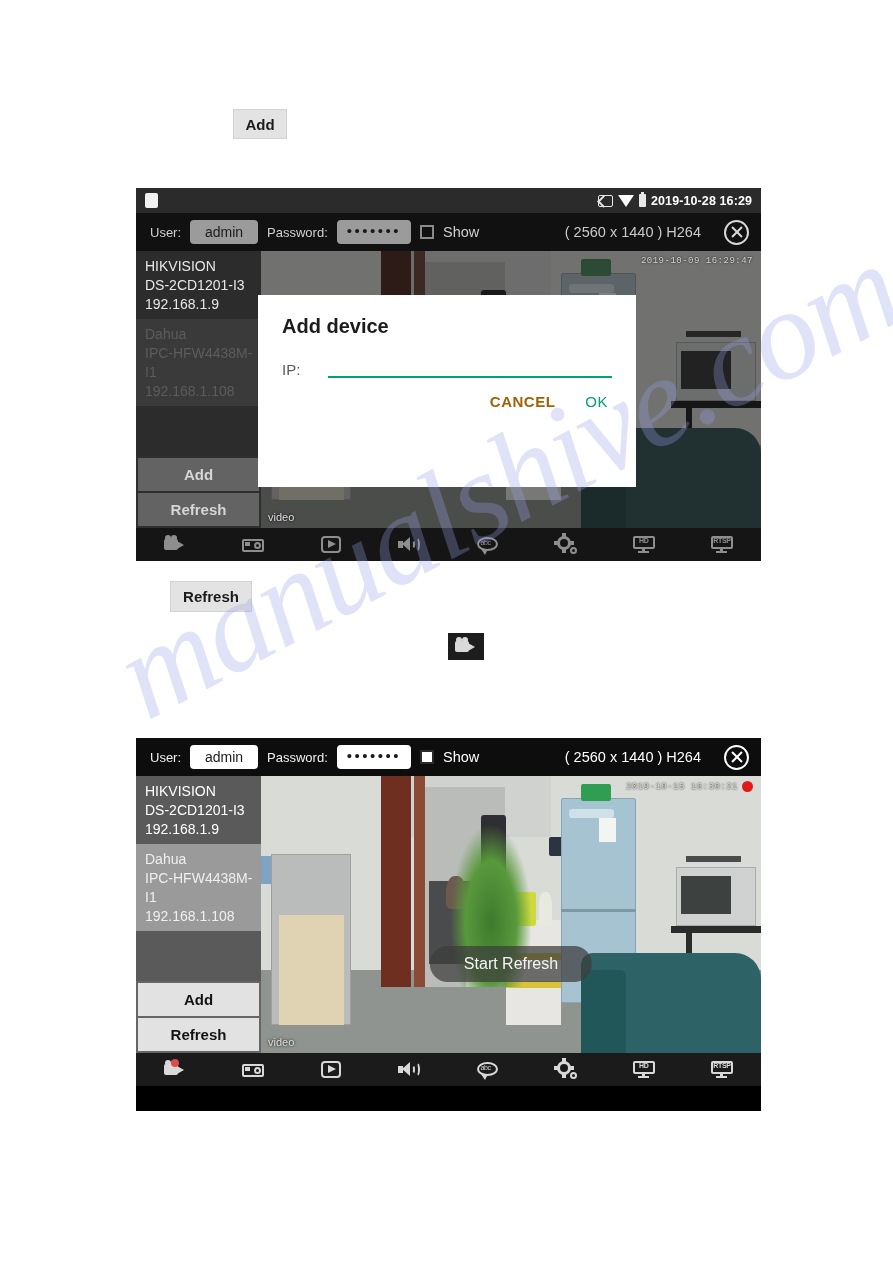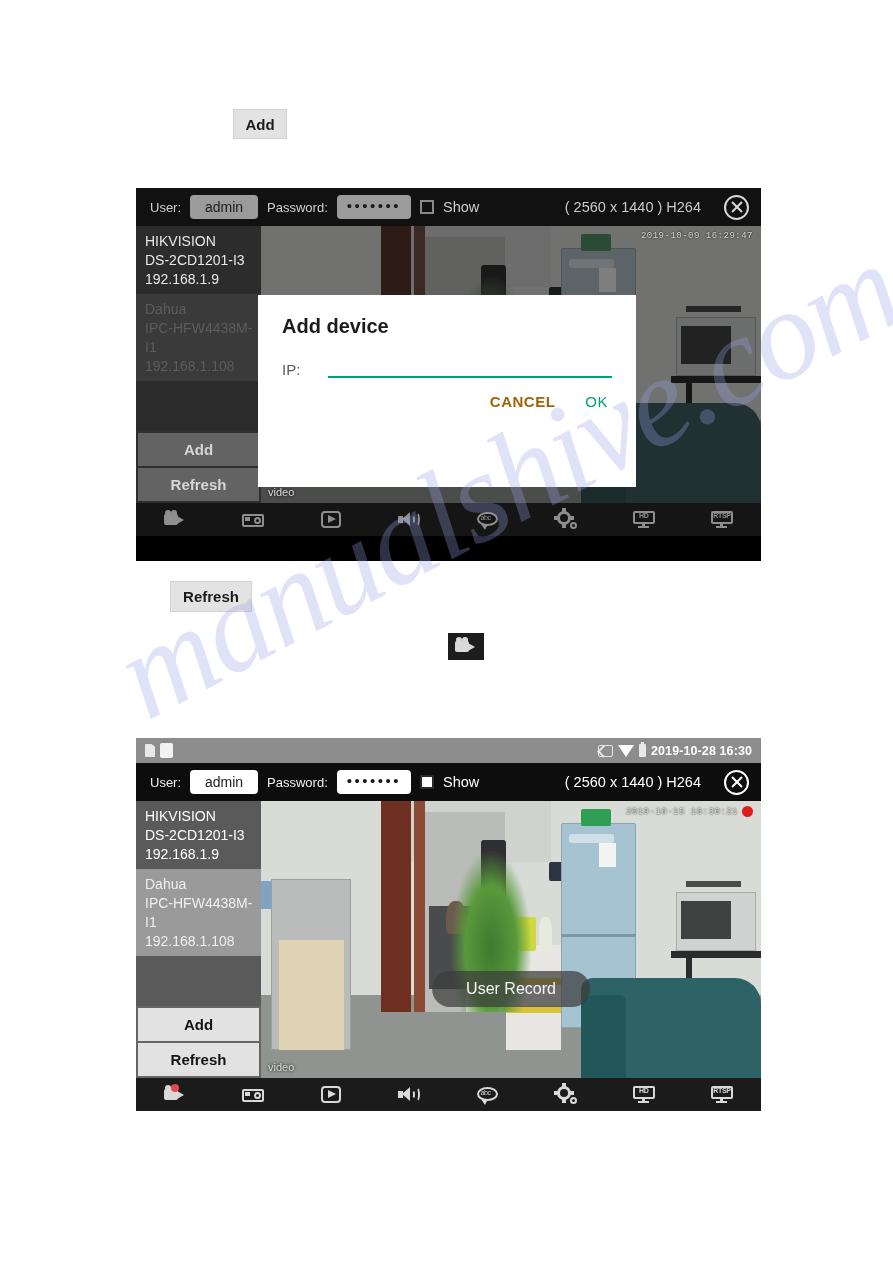--- a/index.html
+++ b/index.html
@@ -426,20 +426,31 @@
   <span class="tb-icon ic-videocam">
     <span class="cam-reel1"></span>
       <span class="cam-reel2"></span>
     <span class="cam-body"></span>
       <span class="cam-lens"></span>
   </span>
 </div>
 
 <div class="phone" id="phone-1">
 
+  <div class="statusbar">
+    <span class="sb-left">
+      <span class="sq-glyph"></span>
+    </span>
+    <span class="sb-right">
+      <span class="cast-glyph"></span>
+      <span class="wifi-glyph"></span>
+      <span class="batt-glyph"></span>
+      <span class="sb-time">2019-10-28 16:29</span>
+    </span>
+  </div>
 
   <div class="credbar">
     <span class="cred-label">User:</span>
     <span class="field">admin</span>
     <span class="cred-label">Password:</span>
     <span class="field pw">•••••••</span>
     <span class="checkbox"></span>
     <span class="show-label">Show</span>
     <span class="res-text">( 2560 x 1440 ) H264</span>
     <span class="close-btn"></span>
@@ -581,32 +592,20 @@
 
     <div style="display:flex;justify-content:flex-end;gap:30px;padding-right:4px;">
       <span style="color:#a16207;font-size:15px;font-weight:bold;letter-spacing:.5px;">CANCEL</span>
       <span style="color:#00a07a;font-size:15px;font-weight:normal;letter-spacing:.5px;">OK</span>
     </div>
   </div>
 </div>
 
 <div class="phone" id="phone-2">
 
-  <div class="statusbar">
-    <span class="sb-left">
-      <span class="sd-glyph"></span>
-      <span class="sq-glyph"></span>
-    </span>
-    <span class="sb-right">
-      <span class="cast-glyph"></span>
-      <span class="wifi-glyph"></span>
-      <span class="batt-glyph"></span>
-      <span class="sb-time">2019-10-28 16:30</span>
-    </span>
-  </div>
 
   <div class="credbar">
     <span class="cred-label">User:</span>
     <span class="field">admin</span>
     <span class="cred-label">Password:</span>
     <span class="field pw">•••••••</span>
     <span class="checkbox"></span>
     <span class="show-label">Show</span>
     <span class="res-text">( 2560 x 1440 ) H264</span>
     <span class="close-btn"></span>
@@ -662,21 +661,21 @@
         <div class="s-table"></div>
           <div class="s-table-leg"></div>
         <div class="s-sofa"></div>
           <div class="s-sofa-arm"></div>
       </div>
       <div class="vid-timestamp">
         <span>2019-10-15 16:30:21</span>
         <span class="rec-dot"></span>
       </div>
       <div class="vid-tag">video</div>
-      <div class="toast">User Record</div>
+      <div class="toast">Start Refresh</div>
     </div>
   </div>
 
   <div class="toolbar">
     <div class="tb-item">
       <span class="tb-icon ic-videocam">
         <span class="cam-reel1"></span>
           <span class="cam-reel2"></span>
         <span class="cam-body"></span>
           <span class="cam-lens"></span>

